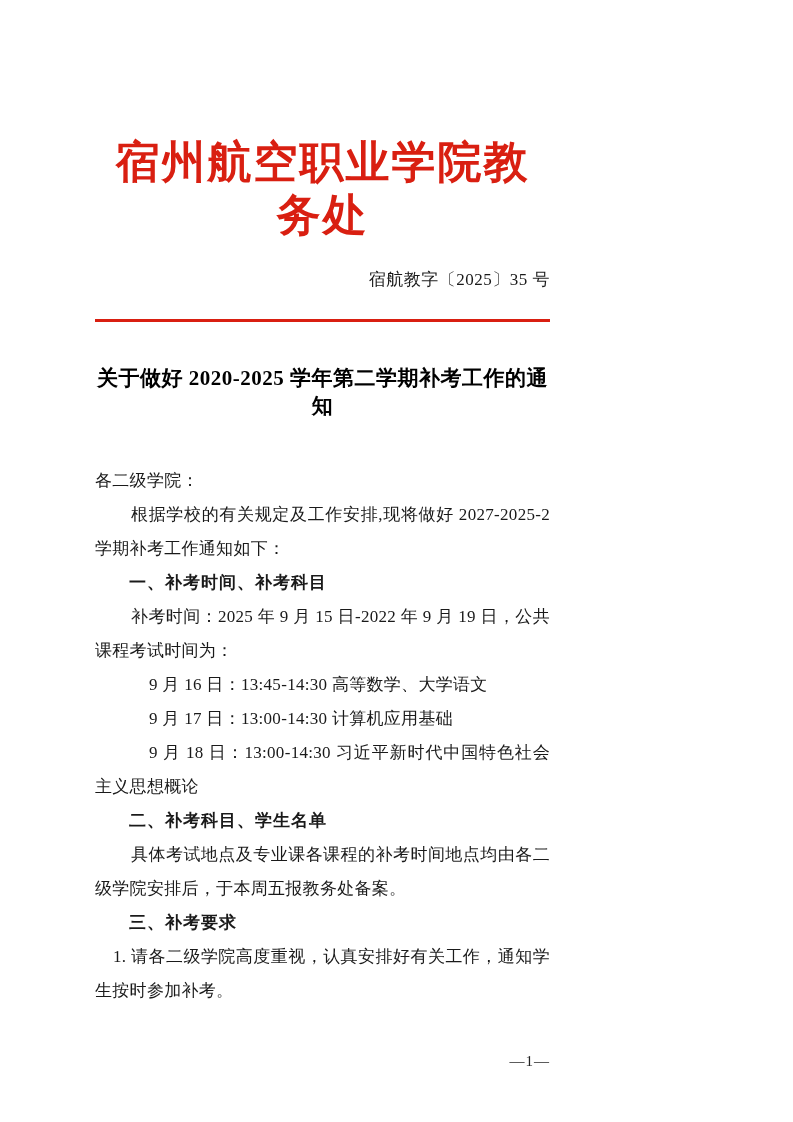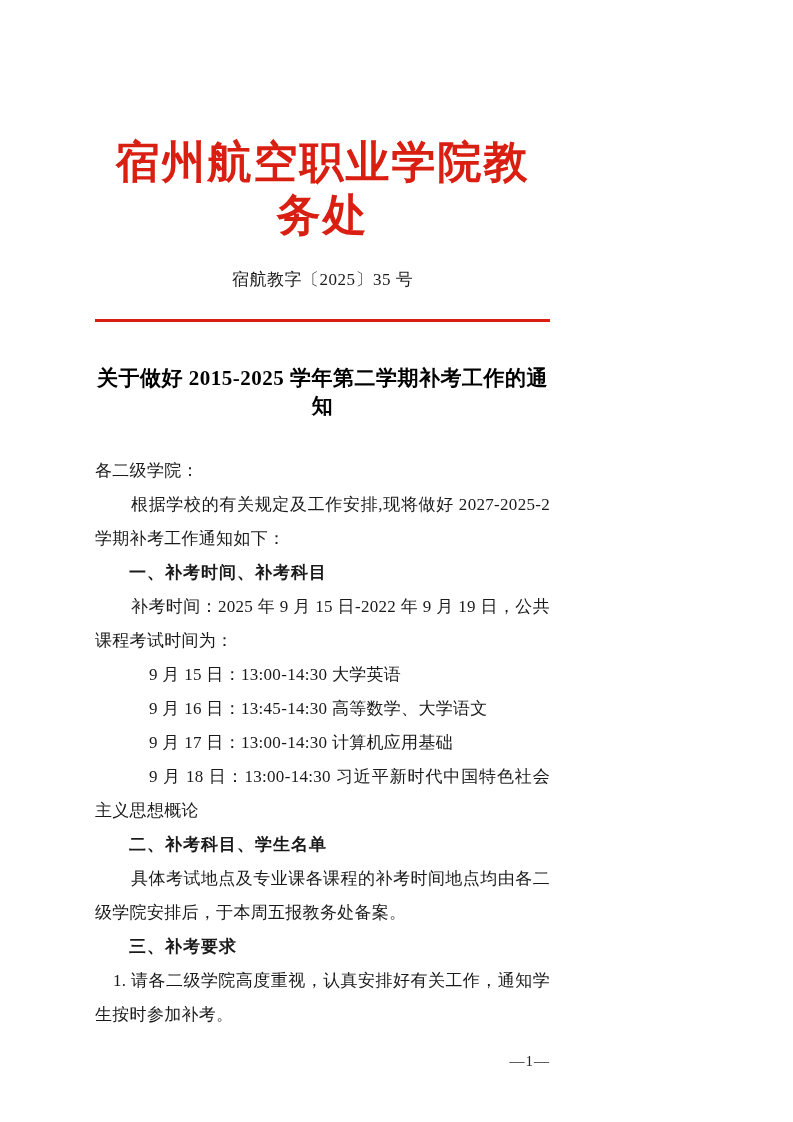--- a/index.html
+++ b/index.html
@@ -27,42 +27,42 @@
     color: #d91f11;
     font-weight: bold;
     font-size: 44px;
     letter-spacing: 2px;
     margin: 0;
     padding-top: 136px;
     line-height: 1.2;
     font-family: "DejaVu Sans", "Liberation Sans", sans-serif;
   }
   .doc-number {
-    text-align: center;
+    text-align: right;
     font-size: 17px;
     margin-top: 26px;
     color: #1a1a1a;
     letter-spacing: 0.5px;
   }
   .red-rule {
     margin-top: 28px;
     height: 3px;
     background: #d91f11;
     width: 100%;
   }
   .subject {
     text-align: center;
     font-weight: bold;
     font-size: 21px;
     margin-top: 42px;
     letter-spacing: 0.5px;
     color: #000;
   }
   .body-text {
-    margin-top: 34px;
+    margin-top: 44px;
     font-size: 17px;
     line-height: 34px;
     color: #1a1a1a;
   }
   .p {
     margin: 0;
     text-align: justify;
     letter-spacing: 0.3px;
   }
   .indent2 {
@@ -92,33 +92,32 @@
 <body>
 
 <div class="page">
 
   <div class="doc-title">宿州航空职业学院教务处</div>
 
   <div class="doc-number">宿航教字〔2025〕35 号</div>
 
   <div class="red-rule"></div>
 
-  <div class="subject">关于做好 2015-2025 学年第二学期补考工作的通知</div>
+  <div class="subject">关于做好 2020-2025 学年第二学期补考工作的通知</div>
 
   <div class="body-text">
 
     <p class="p">各二级学院：</p>
 
     <p class="p indent2">根据学校的有关规定及工作安排,现将做好 2027-2025-2 学期补考工作通知如下：</p>
 
     <p class="p heading-line">一、补考时间、补考科目</p>
 
     <p class="p indent2">补考时间：2025 年 9 月 15 日-2022 年 9 月 19 日，公共课程考试时间为：</p>
 
-    <p class="p list-line">9 月 15 日：13:00-14:30 大学英语</p>
     <p class="p list-line">9 月 16 日：13:45-14:30 高等数学、大学语文</p>
     <p class="p list-line">9 月 17 日：13:00-14:30 计算机应用基础</p>
     <p class="p list-line">9 月 18 日：13:00-14:30 习近平新时代中国特色社会主义思想概论</p>
 
     <p class="p heading-line">二、补考科目、学生名单</p>
 
     <p class="p indent2">具体考试地点及专业课各课程的补考时间地点均由各二级学院安排后，于本周五报教务处备案。</p>
 
 
     <p class="p heading-line">三、补考要求</p>

